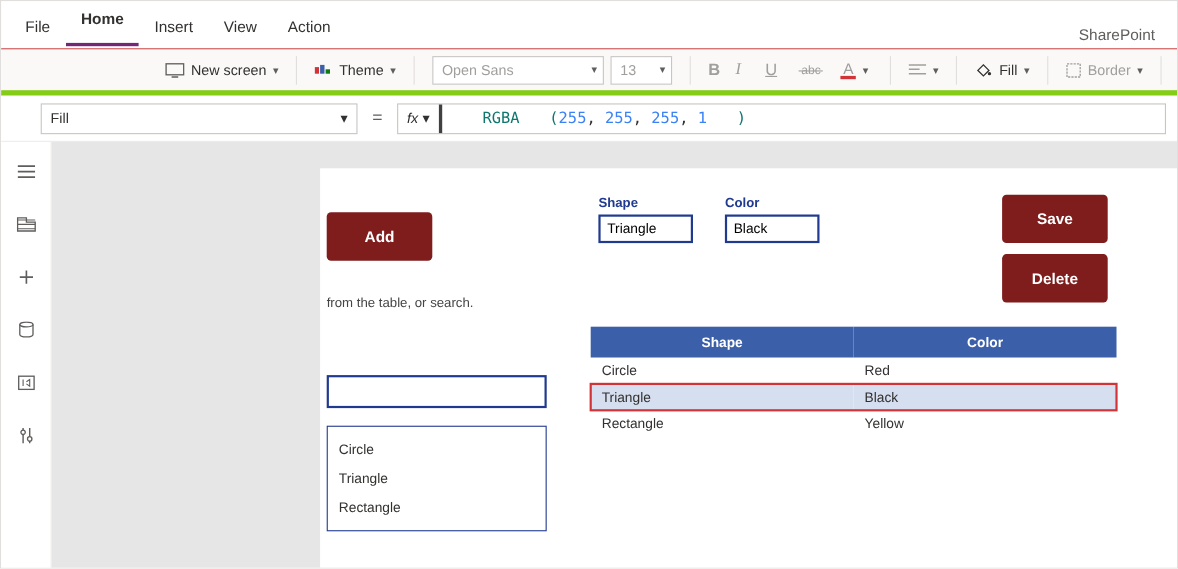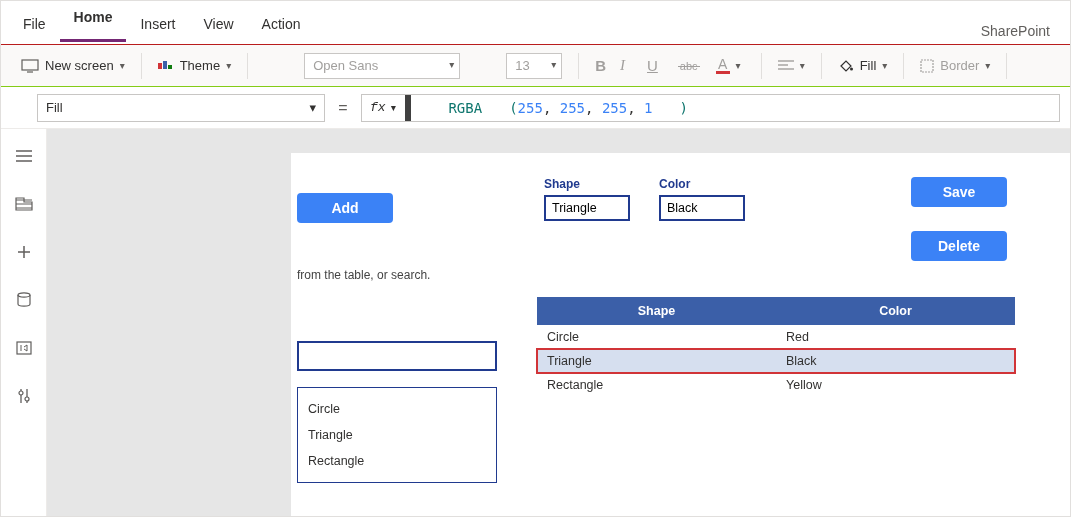--- a/index.html
+++ b/index.html
@@ -6,51 +6,51 @@
   html, body { margin:0; padding:0; font-family: "Segoe UI", Arial, sans-serif; font-size:13px; color:#323130; background:#fff; }
   .app { width:1071px; height:517px; border:1px solid #e1dfdd; position:relative; overflow:hidden; background:#fff; }
 
   
   .menubar { display:flex; align-items:center; height:44px; padding:0 8px; border-bottom:1px solid #b91c1c; }
   .menubar .tab { padding:6px 14px 4px; font-size:14px; cursor:default; }
   .menubar .tab.active { font-weight:600; border-bottom:3px solid #742774; padding-bottom:14px; }
   .brand { margin-left:auto; font-size:14px; color:#605e5c; padding-right:12px;margin-top:16px; }
 
   
-  .ribbon { display:flex; align-items:center; height:42px; padding:0 10px; border-bottom:1px solid #84cc16; gap:2px; background:#faf9f8; }
+  .ribbon { display:flex; align-items:center; height:42px; padding:0 10px; border-bottom:5px solid #84cc16; gap:2px; background:#faf9f8;justify-content:flex-end; }
   .ribbon .group { display:flex; align-items:center; gap:6px; padding:0 10px; height:28px; }
   .ribbon .sep { width:1px; height:26px; background:#e1dfdd; margin:0 4px; }
   .ribbon .btn { display:flex; align-items:center; gap:6px; cursor:default; color:#323130; }
   .ribbon .btn.dim { color:#a19f9d; }
   .ribbon .btn .chev { font-size:10px; color:#605e5c; }
   .ribbon select, .ribbon .selbox { height:26px; border:1px solid #c8c6c4; background:#fff; font-size:13px; padding:0 22px 0 8px; appearance:none; position:relative; }
-  .selwrap { position:relative; display:inline-block;margin-left:40px; }
+  .selwrap { position:relative; display:inline-block; }
   .selwrap .chev { position:absolute; right:6px; top:6px; font-size:10px; color:#605e5c; pointer-events:none; }
 
   
   .formulabar { display:flex; align-items:center; height:42px; padding:4px 10px 4px 36px; gap:8px; border-bottom:1px solid #edebe9; background:#fff; }
   .propdrop { width:288px; height:28px; border:1px solid #c8c6c4; display:flex; align-items:center; padding:0 8px; justify-content:space-between; background:#fff; }
   .eq { font-size:16px; color:#605e5c; width:20px; text-align:center; }
   .fxbox { flex:1; height:28px; border:1px solid #c8c6c4; display:flex; align-items:center; background:#fff; }
-  .fxlabel { padding:0 8px; font-style:italic; font-family: Liberation Mono, monospace; display:flex; align-items:center; gap:4px; border-right:6px solid #404040; height:100%;justify-content:flex-end; }
+  .fxlabel { padding:0 8px; font-style:italic; font-family: Liberation Sans, sans-serif; display:flex; align-items:center; gap:4px; border-right:3px solid #404040; height:100%;justify-content:flex-end; }
   .fxtext { padding:0 10px; font-family: Consolas, monospace; font-size:14px; }
   .tok-fn { color:#0f766e;margin-left:27px; }
   .tok-num { color:#3b82f6; }
   .tok-comma { color:#323130; }
 
   
   .mainrow { display:flex; height:calc(517px - 36px - 42px - 42px - 2px); }
   .leftrail { width:46px; background:#fff; border-right:1px solid #edebe9; display:flex; flex-direction:column; align-items:center; padding-top:18px; gap:30px; color:#605e5c; }
   .leftrail .railicon { width:18px; height:18px; display:flex; align-items:center; justify-content:center; }
   .canvaswrap { flex:1; background:#e6e6e6; position:relative; overflow:hidden; }
   .canvas { position:absolute; left:244px; top:24px; right:0; bottom:0; background:#fff; padding:24px 0 0 0; }
 
   
   .appui { position:relative; }
-  .btn-pill { background:#3b82f6; color:#fff; border:none; border-radius:4px; height:30px; display:inline-flex; align-items:center; justify-content:center; font-weight:600; font-size:14px; padding:0 28px; }
+  .btn-pill { background:#7f1d1d; color:#fff; border:none; border-radius:4px; height:44px; display:inline-flex; align-items:center; justify-content:center; font-weight:600; font-size:14px; padding:0 28px; }
   .field-label { color:#203a8f; font-weight:600; font-size:12px; margin-bottom:4px; }
   .field-box { border:2px solid #203a8f; height:26px; display:flex; align-items:center; padding:0 6px; font-size:12.5px; color:#000; background:#fff; }
   .hint { font-size:12px; color:#444; line-height:1.4; }
   .searchbox { border:2px solid #203a8f; height:30px; background:#fff; }
   .listbox { border:1.5px solid #203a8f; padding:8px 0; background:#fff; }
   .listbox .li { padding:6px 10px; font-size:12.5px; }
 
   .datatable { width:478px; border-collapse:collapse; font-size:12.5px; }
   .datatable th { background:#3b5fa8; color:#fff; font-weight:600; height:28px; text-align:center; }
   .datatable td { height:24px; padding:0 10px; }

